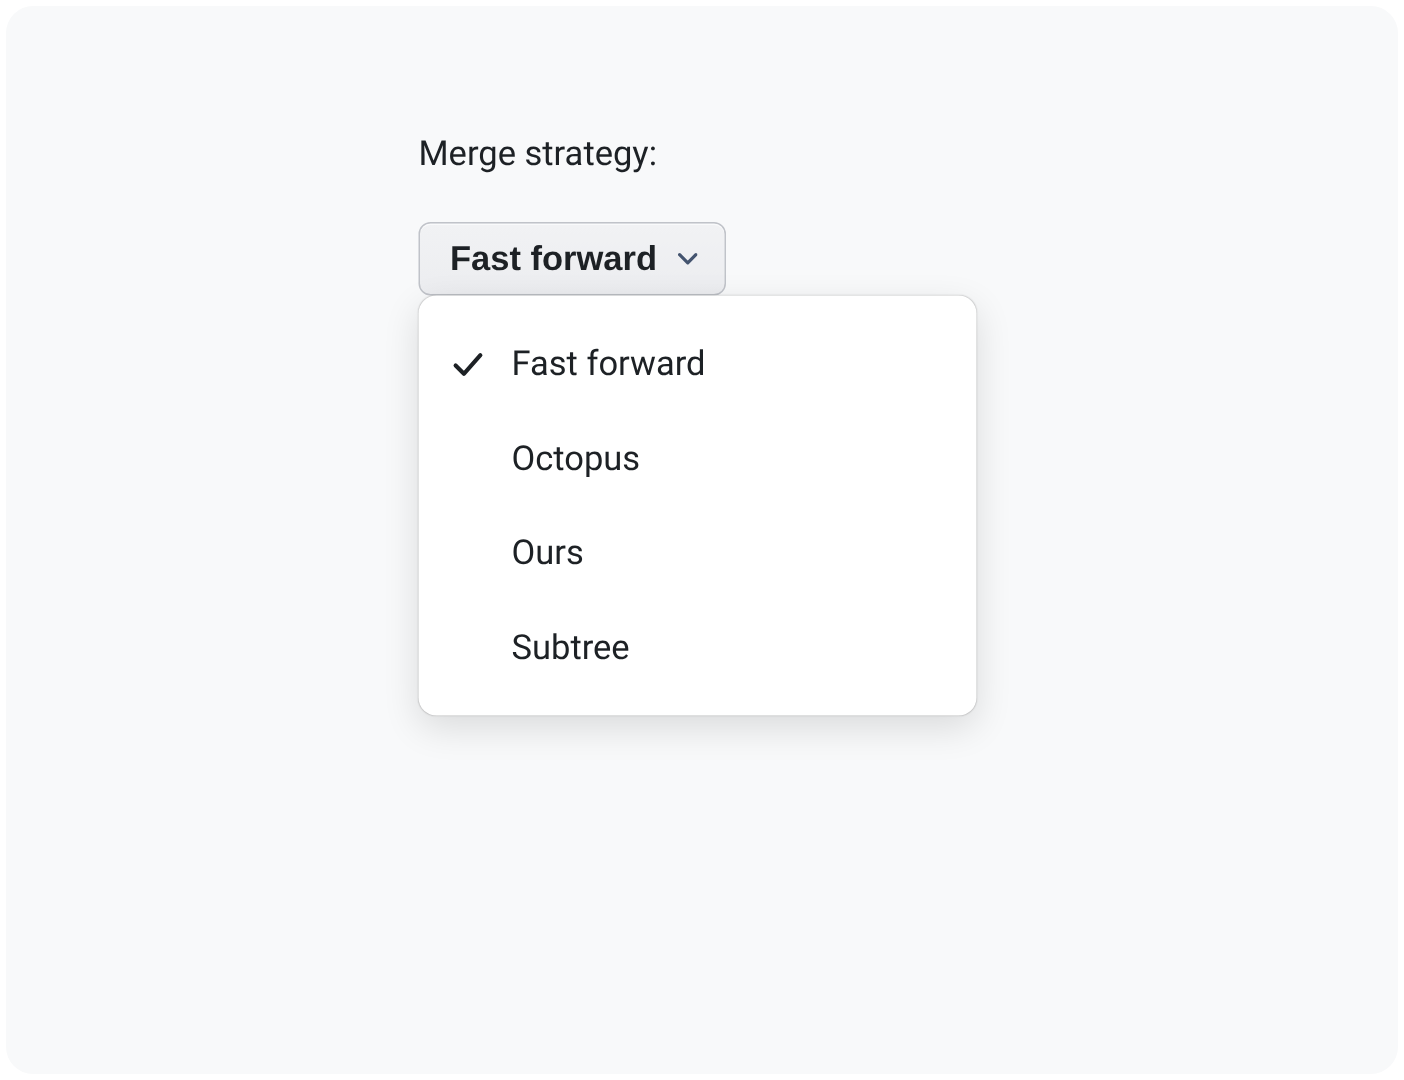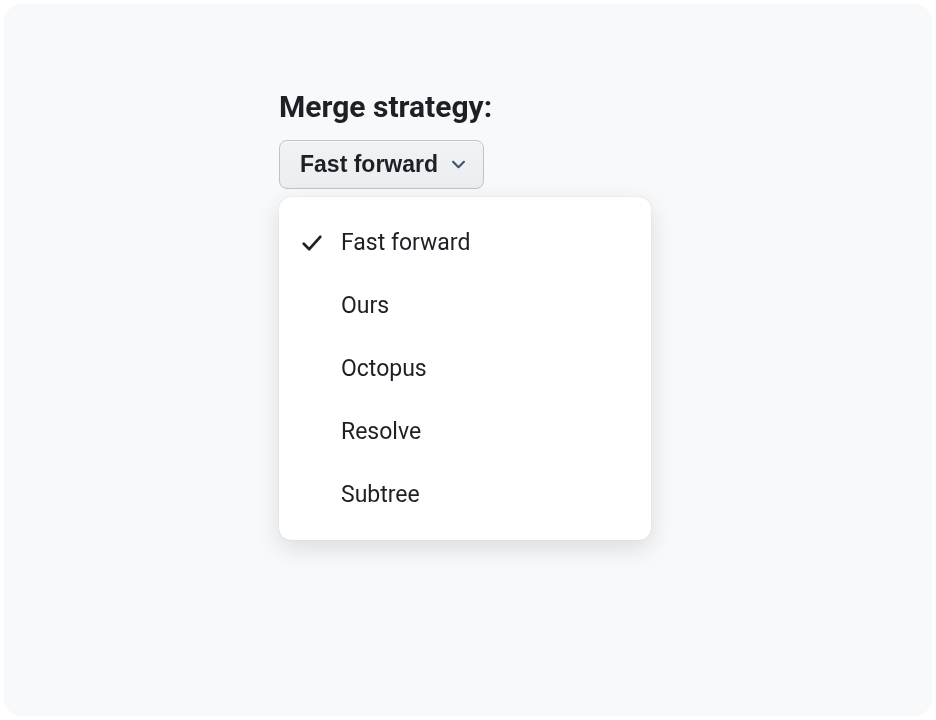--- a/index.html
+++ b/index.html
@@ -20,24 +20,24 @@
       background: #f8f9fa;
       border-radius: 18px;
       position: relative;
     }
     .content {
       position: absolute;
       left: 275px;
       top: 85px;
     }
     .label {
-      font-size: 30px;
+      font-size: 23px;
       color: #1d2125;
-      margin-bottom: 16px;
-      font-weight: 700;
+      margin-bottom: 32px;
+      font-weight: 400;
     }
     .select-button {
       display: inline-flex;
       align-items: center;
       gap: 14px;
       background: linear-gradient(#f1f2f4, #ecedf0);
       border: 1px solid #c0c3c9;
       border-radius: 8px;
       padding: 10px 18px 10px 20px;
       font-size: 23px;
@@ -102,29 +102,25 @@
       <div class="dropdown-item">
         <span class="check-slot">
           <svg viewBox="0 0 16 16">
               <path d="M2 8.5 L6 12.5 L14 3.5" stroke="#1d2125" stroke-width="2" fill="none" stroke-linecap="round" stroke-linejoin="round"></path>
             </svg>
         </span>
         <span>Fast forward</span>
       </div>
       <div class="dropdown-item">
         <span class="check-slot"></span>
-        <span>Ours</span>
-      </div>
-      <div class="dropdown-item">
-        <span class="check-slot"></span>
         <span>Octopus</span>
       </div>
       <div class="dropdown-item">
         <span class="check-slot"></span>
-        <span>Resolve</span>
+        <span>Ours</span>
       </div>
       <div class="dropdown-item">
         <span class="check-slot"></span>
         <span>Subtree</span>
       </div>
     </div>
   </div>
 </div>
 
 </body></html>

